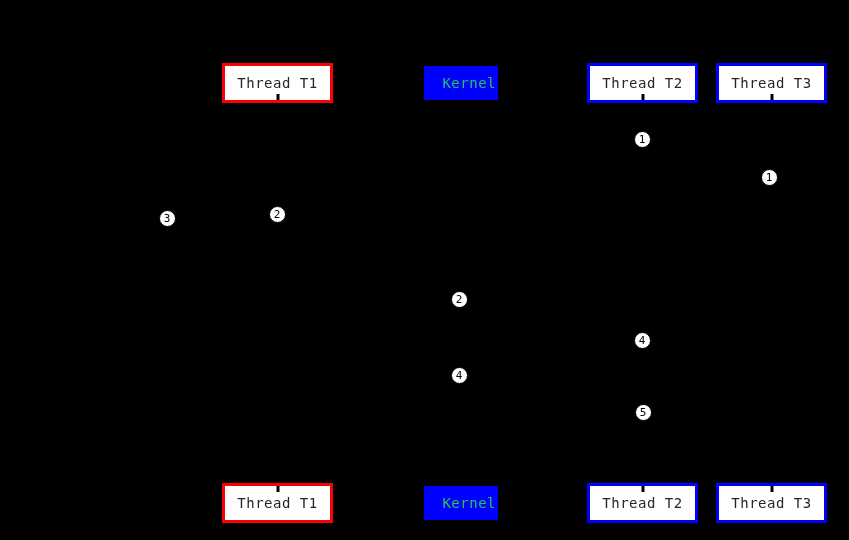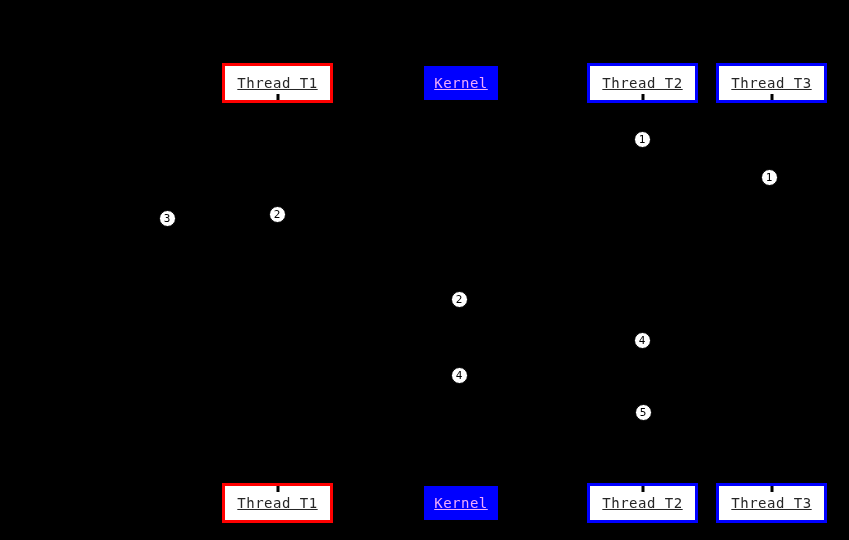--- a/index.html
+++ b/index.html
@@ -17,38 +17,38 @@
   }
   .participant {
     position: absolute;
     box-sizing: border-box;
     display: flex;
     align-items: center;
     justify-content: center;
     font-size: 14px;
     letter-spacing: 0.5px;
     white-space: nowrap;
-    text-decoration: underline;
   }
   .thread {
     width: 111px;
     height: 40px;
     background: #ffffff;
     border: 3px solid #0000ff;
     color: #262626;
   }
   .thread.red-border {
     border-color: #ff0000;
   }
   .kernel {
     width: 74px;
     height: 34px;
     background: #0000ff;
     border: 2px solid #0000ff;
-    color: #f0abfc;
+    color: #22c55e;
+    justify-content: flex-end;
   }
   .notch {
     position: absolute;
     left: 50%;
     transform: translateX(-50%);
     width: 3px;
     height: 6px;
     background: #000000;
   }
   .notch-bottom { bottom: 0; }

